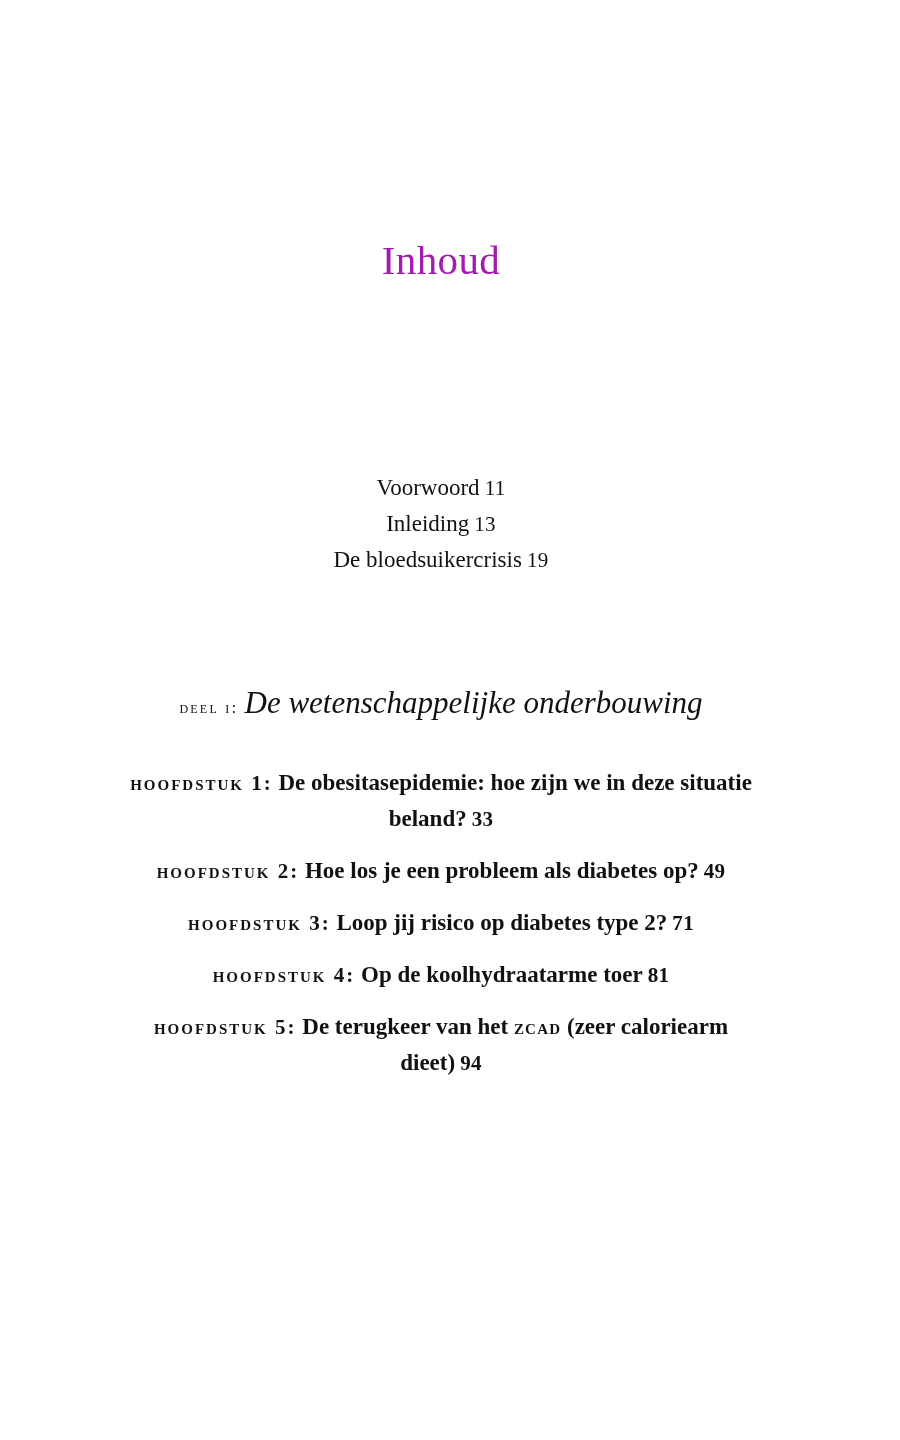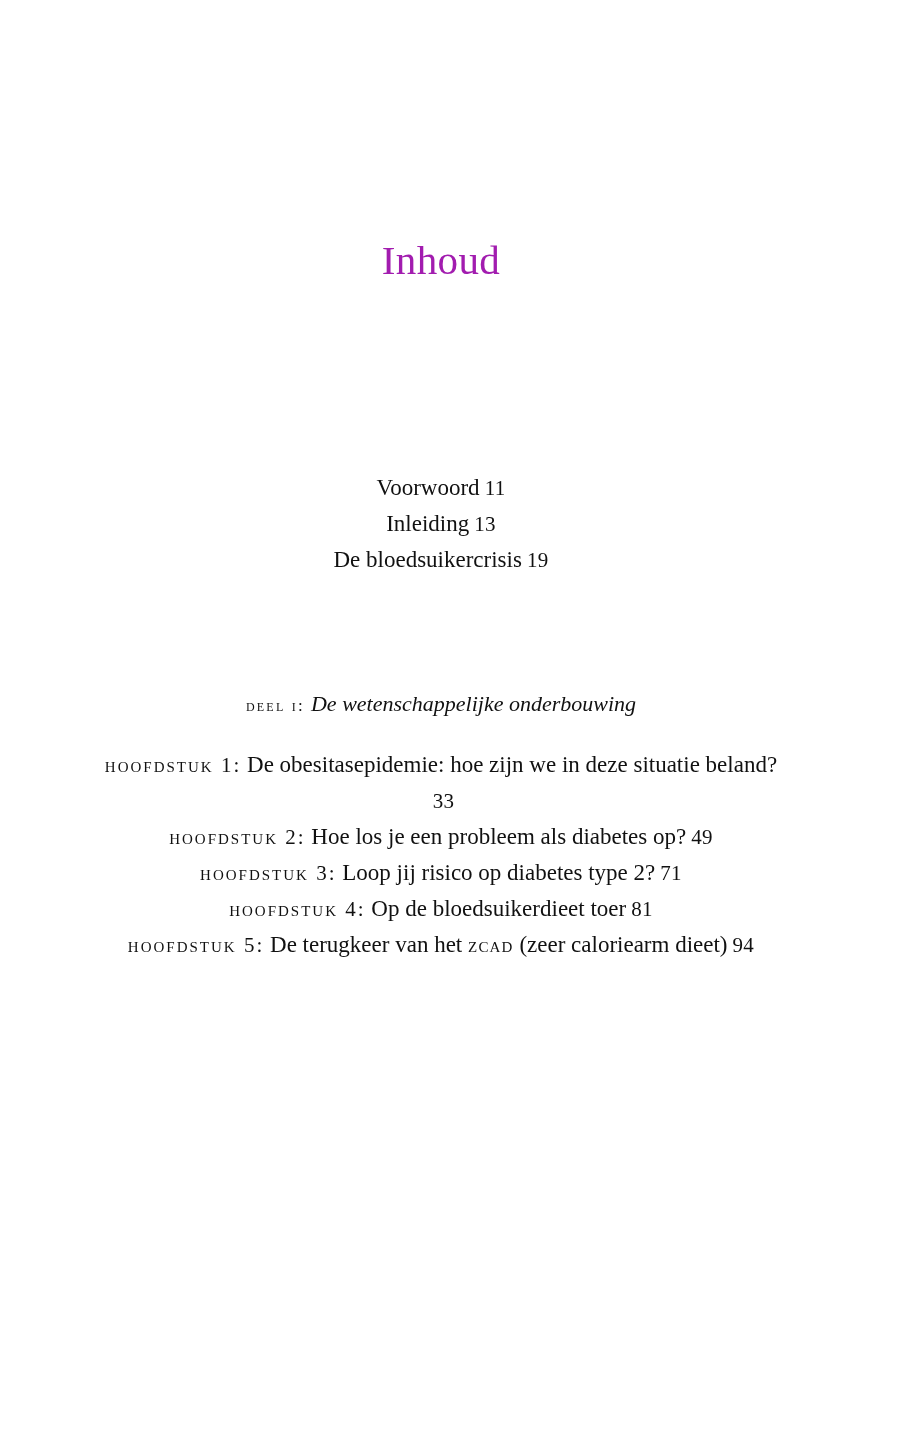--- a/index.html
+++ b/index.html
@@ -64,38 +64,39 @@
 
   .part-label {
     font-variant: small-caps;
     font-feature-settings: "smcp" 1;
     letter-spacing: 2.2px;
     font-size: 17px;
   }
 
   .part-title {
     font-style: italic;
-    font-size: 22px;
+    font-size: 31px;
   }
 
   .part-abbr {
     font-variant: small-caps;
     font-feature-settings: "smcp" 1;
     font-style: italic;
     letter-spacing: 1.3px;
     font-size: 22px;
   }
 
   .chapters {
     font-size: 23px;
     line-height: 35px;
   }
 
   .chapter {
-    margin: 0;
+    margin: 16px;
+    font-weight: bold;
   }
 
   .ch-label {
     font-variant: small-caps;
     font-feature-settings: "smcp" 1;
     letter-spacing: 2.0px;
     font-size: 21px;
   }
 
   .abbr {
@@ -161,21 +162,21 @@
         <span>Hoe los je een probleem als diabetes op?</span><span class="pagenum">49</span>
       </p>
 
       <p class="chapter">
         <span class="ch-label">hoofdstuk 3:</span>
         <span>Loop jij risico op diabetes type 2?</span><span class="pagenum">71</span>
       </p>
 
       <p class="chapter">
         <span class="ch-label">hoofdstuk 4:</span>
-        <span>Op de bloedsuikerdieet toer</span><span class="pagenum">81</span>
+        <span>Op de koolhydraatarme toer</span><span class="pagenum">81</span>
       </p>
 
       <p class="chapter">
         <span class="ch-label">hoofdstuk 5:</span>
         <span>De terugkeer van het</span>
         <span class="abbr">zcad</span>
         <span>(zeer caloriearm dieet)</span><span class="pagenum">94</span>
       </p>
 
     </div>

